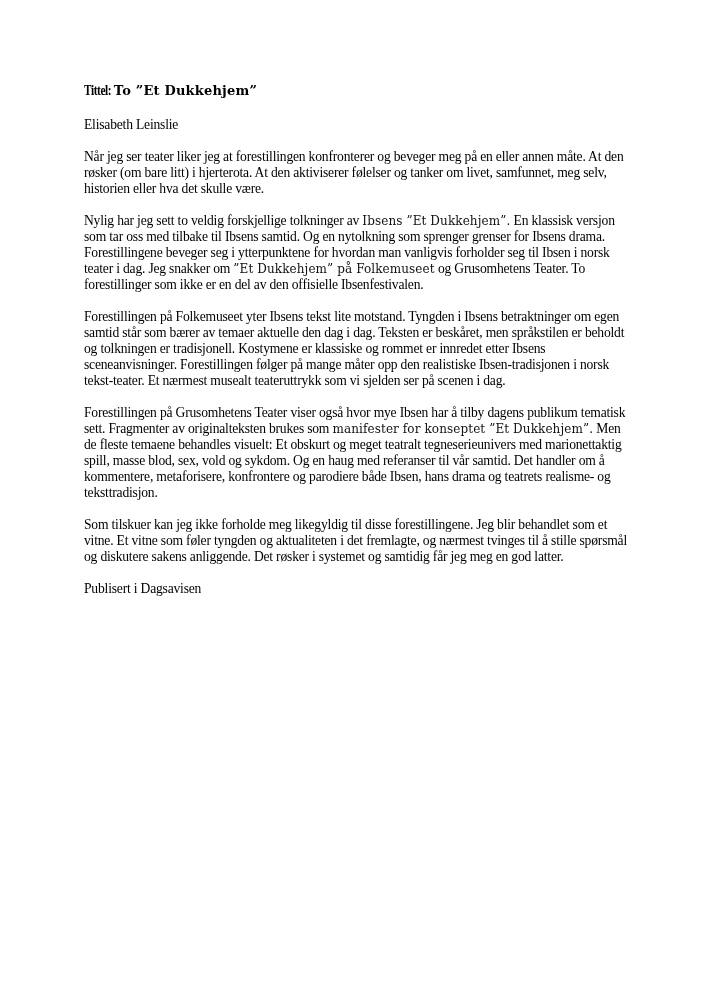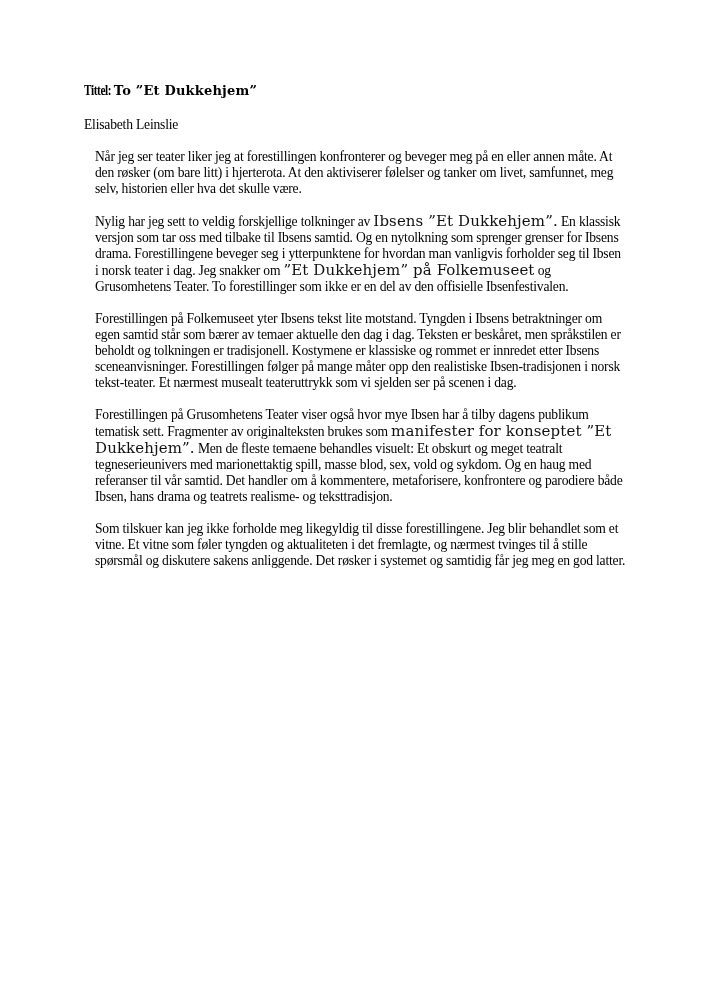--- a/index.html
+++ b/index.html
@@ -35,30 +35,30 @@
   .title-text {
     font-family: "DejaVu Serif", serif;
     font-size: 13px;
     letter-spacing: 0.2px;
   }
   .author {
     margin: 8px 0 16px 0;
     letter-spacing: -0.2px;
   }
   .para {
-    margin: 0 0 16px 11px;
+    margin: 0 0 16px 0;
     letter-spacing: -0.2px;
     text-align: left;
   }
   .seg-main {
     font-family: "Liberation Serif", serif;
   }
   .seg-alt {
     font-family: "DejaVu Serif", serif;
-    font-size: 15px;
+    font-size: 12px;
     letter-spacing: 0.1px;
     color: #111111;
   }
   .footer-line {
     margin: 0;
     letter-spacing: -0.2px;
   }
 </style>
 </head>
 <body>
@@ -71,13 +71,14 @@
   <p class="author">Elisabeth Leinslie</p>
 
   <div>
       <p class="para"><span class="seg-main">Når jeg ser teater liker jeg at forestillingen konfronterer og beveger meg på en eller annen måte. At den røsker (om bare litt) i hjerterota. At den aktiviserer følelser og tanker om livet, samfunnet, meg selv, historien eller hva det skulle være.</span></p>
       <p class="para"><span class="seg-main">Nylig har jeg sett to veldig forskjellige tolkninger av </span><span class="seg-alt">Ibsens ”Et Dukkehjem”.</span><span class="seg-main"> En klassisk versjon som tar oss med tilbake til Ibsens samtid. Og en nytolkning som sprenger grenser for Ibsens drama. Forestillingene beveger seg i ytterpunktene for hvordan man vanligvis forholder seg til Ibsen i norsk teater i dag. Jeg snakker om </span><span class="seg-alt">”Et Dukkehjem” på Folkemuseet</span><span class="seg-main"> og Grusomhetens Teater. To forestillinger som ikke er en del av den offisielle Ibsenfestivalen.</span></p>
       <p class="para"><span class="seg-main">Forestillingen på Folkemuseet yter Ibsens tekst lite motstand. Tyngden i Ibsens betraktninger om egen samtid står som bærer av temaer aktuelle den dag i dag. Teksten er beskåret, men språkstilen er beholdt og tolkningen er tradisjonell. Kostymene er klassiske og rommet er innredet etter Ibsens sceneanvisninger. Forestillingen følger på mange måter opp den realistiske Ibsen-tradisjonen i norsk tekst-teater. Et nærmest musealt teateruttrykk som vi sjelden ser på scenen i dag.</span></p>
       <p class="para"><span class="seg-main">Forestillingen på Grusomhetens Teater viser også hvor mye Ibsen har å tilby dagens publikum tematisk sett. Fragmenter av originalteksten brukes som </span><span class="seg-alt">manifester for konseptet ”Et Dukkehjem”.</span><span class="seg-main"> Men de fleste temaene behandles visuelt: Et obskurt og meget teatralt tegneserieunivers med marionettaktig spill, masse blod, sex, vold og sykdom. Og en haug med referanser til vår samtid. Det handler om å kommentere, metaforisere, konfrontere og parodiere både Ibsen, hans drama og teatrets realisme- og teksttradisjon.</span></p>
       <p class="para"><span class="seg-main">Som tilskuer kan jeg ikke forholde meg likegyldig til disse forestillingene. Jeg blir behandlet som et vitne. Et vitne som føler tyngden og aktualiteten i det fremlagte, og nærmest tvinges til å stille spørsmål og diskutere sakens anliggende. Det røsker i systemet og samtidig får jeg meg en god latter.</span></p>
     </div>
 
+  <p class="footer-line">Publisert i Dagsavisen</p>
 </div>
 
 </body></html>

